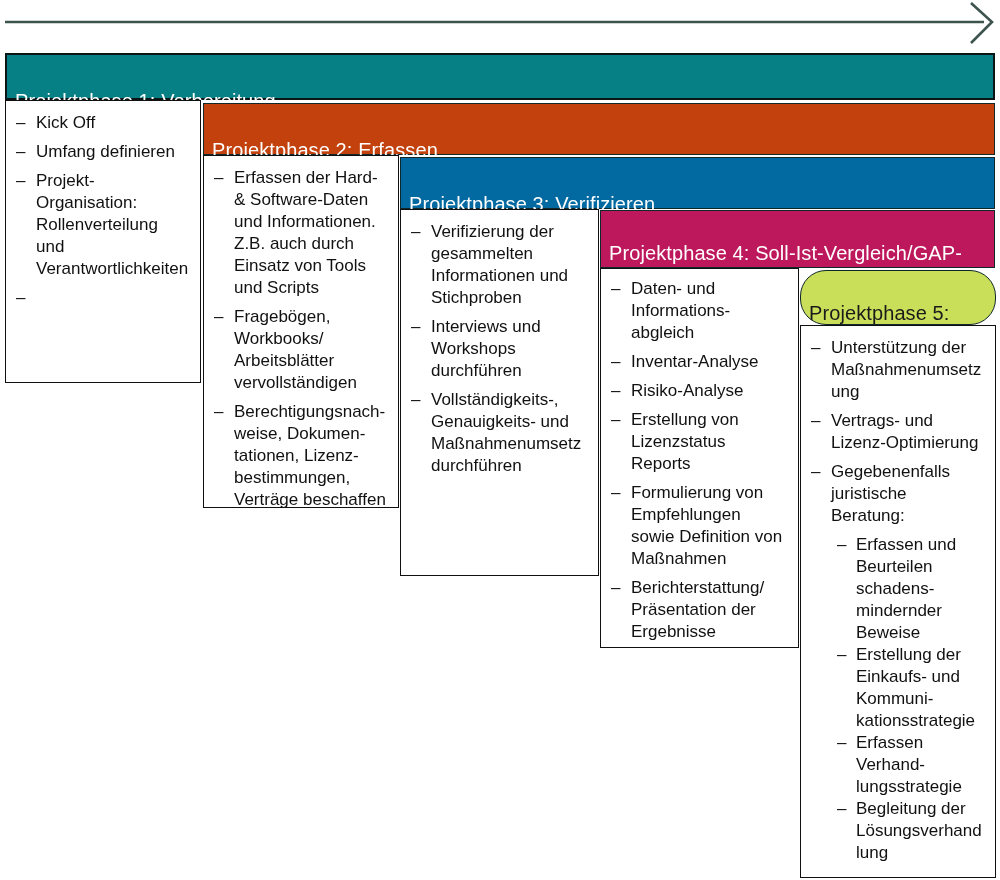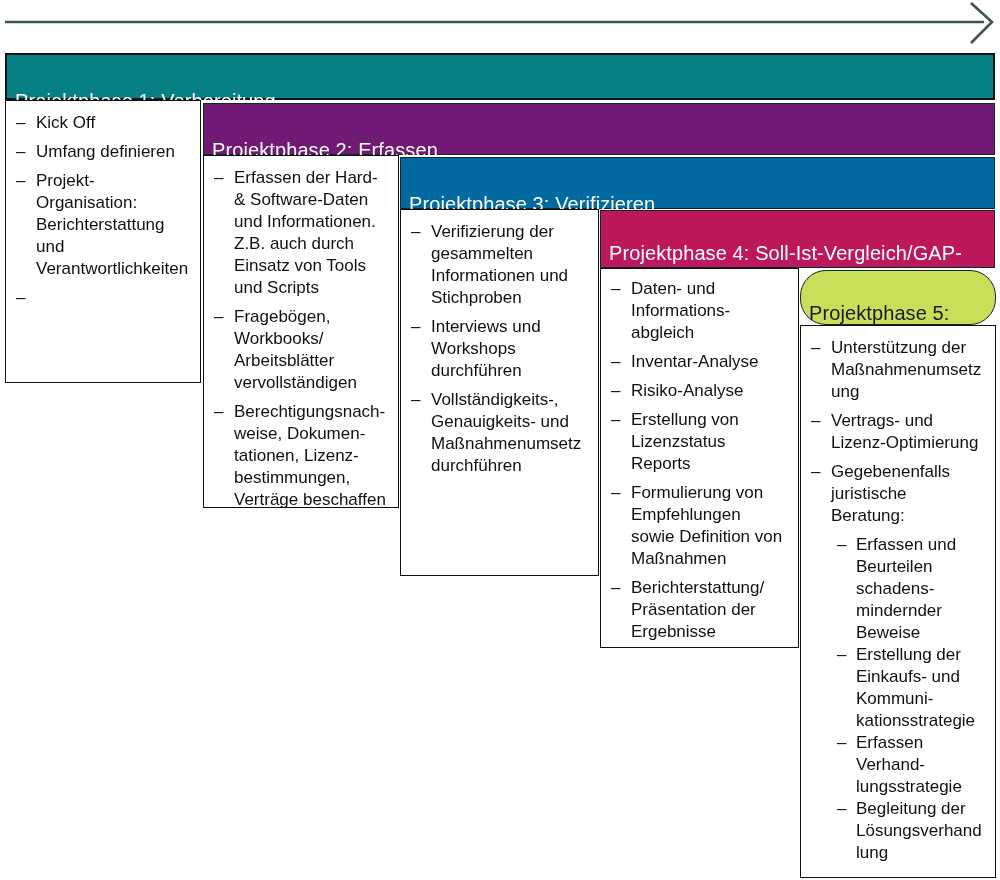--- a/index.html
+++ b/index.html
@@ -58,30 +58,30 @@
       <span class="txt">Kick Off</span>
     </div>
     <div class="bullet">
       <span class="dash">–</span>
       <span class="txt">Umfang definieren</span>
     </div>
     <div class="bullet">
       <span class="dash">–</span>
       <span class="txt">Projekt-
 Organisation:
-Berichterstattung
+Rollenverteilung
 und
 Verantwortlichkeiten</span>
     </div>
     <div class="bullet">
       <span class="dash">–</span>
     </div>
   </div>
 
-  <div class="hdr hdr-2" style="background-color: #701a75;">
+  <div class="hdr hdr-2" style="background-color: #c2410c;">
     <span style="color: rgb(255, 255, 255);">Projektphase 2: Erfassen</span>
   </div>
   <div class="bod bod-2">
     <div class="bullet">
       <span class="dash">–</span>
       <span class="txt">Erfassen der Hard-
 &amp; Software-Daten
 und Informationen.
 Z.B. auch durch
 Einsatz von Tools

